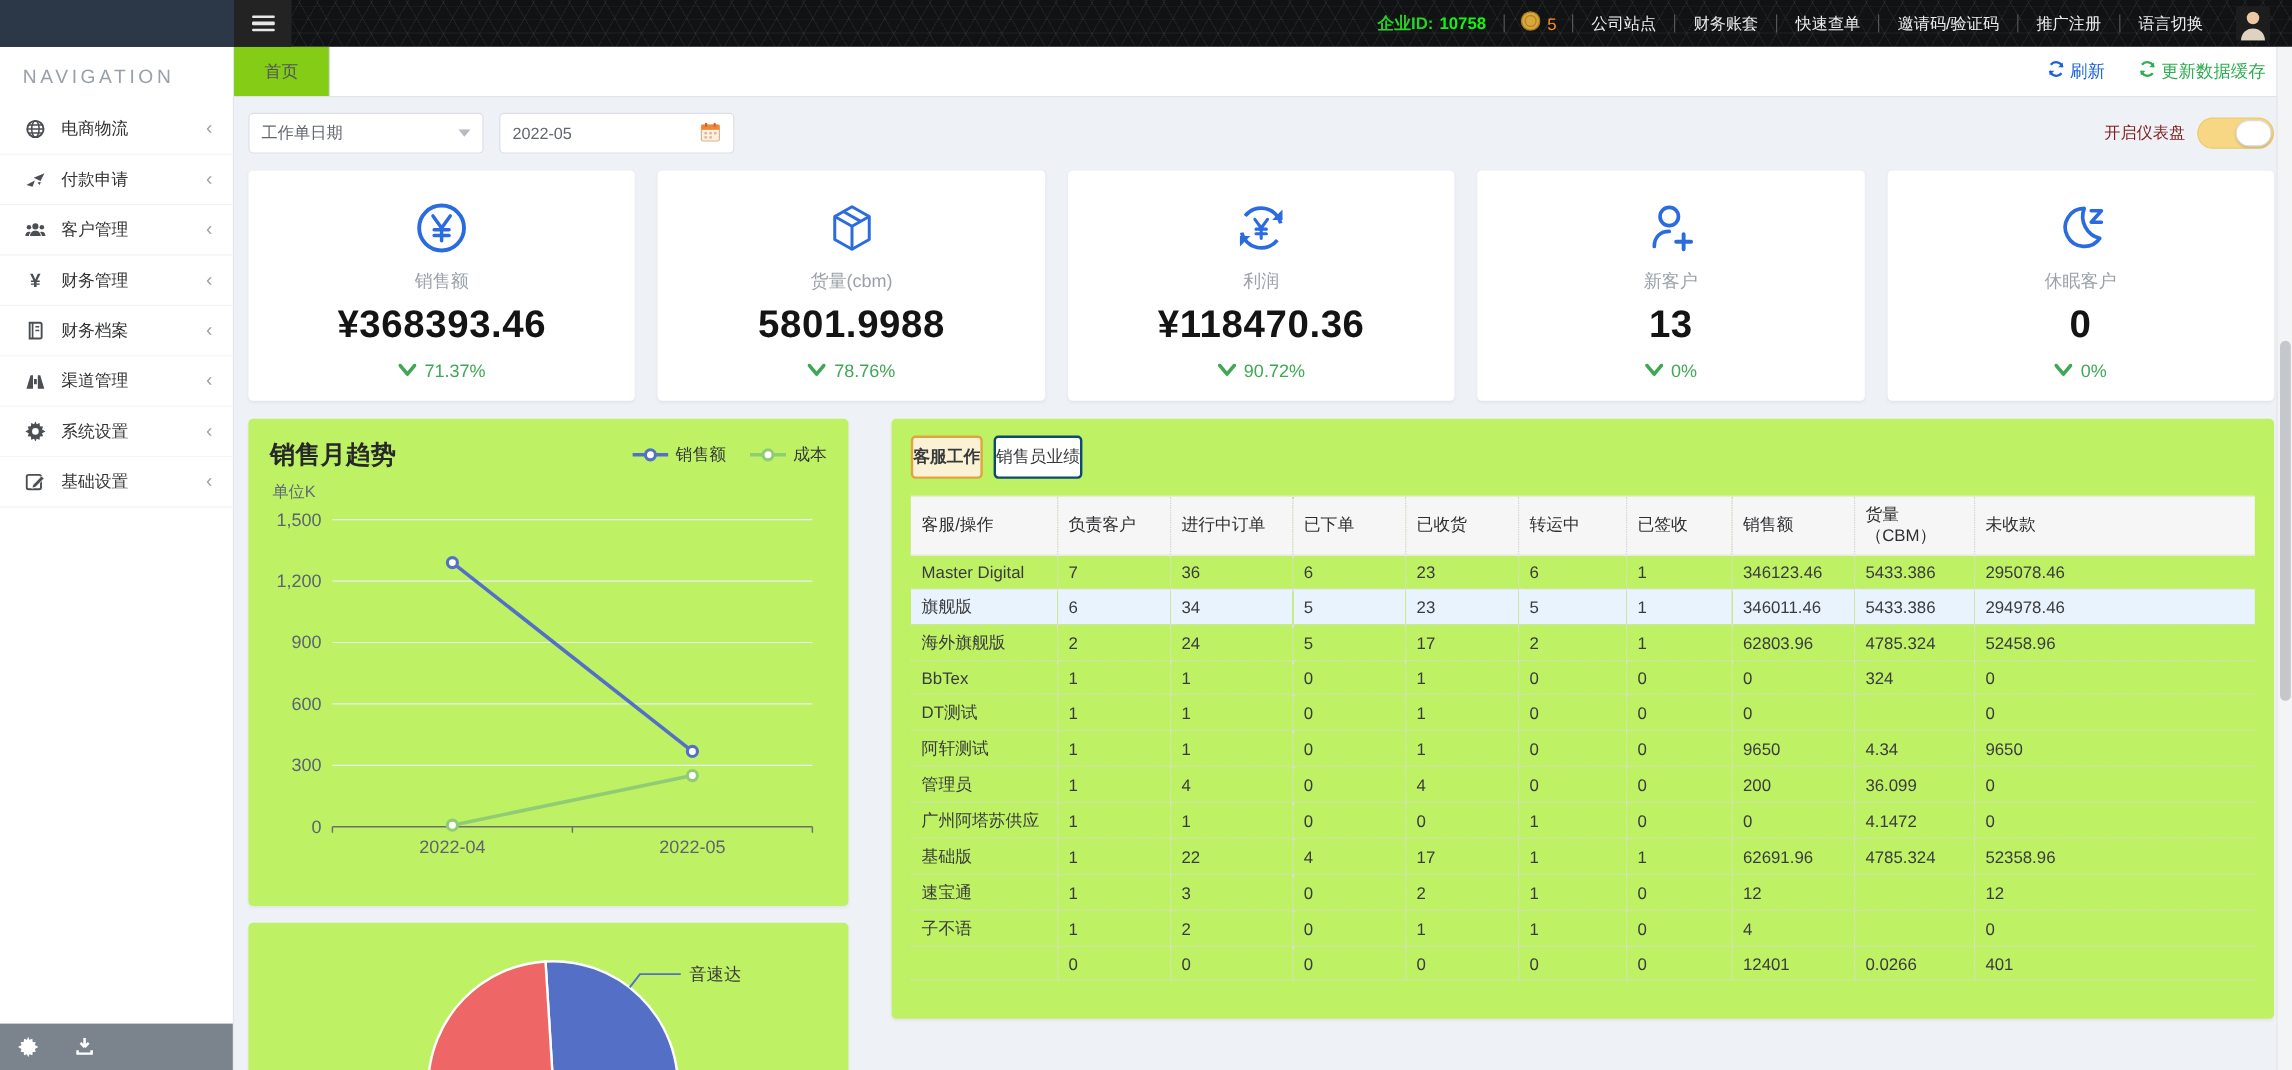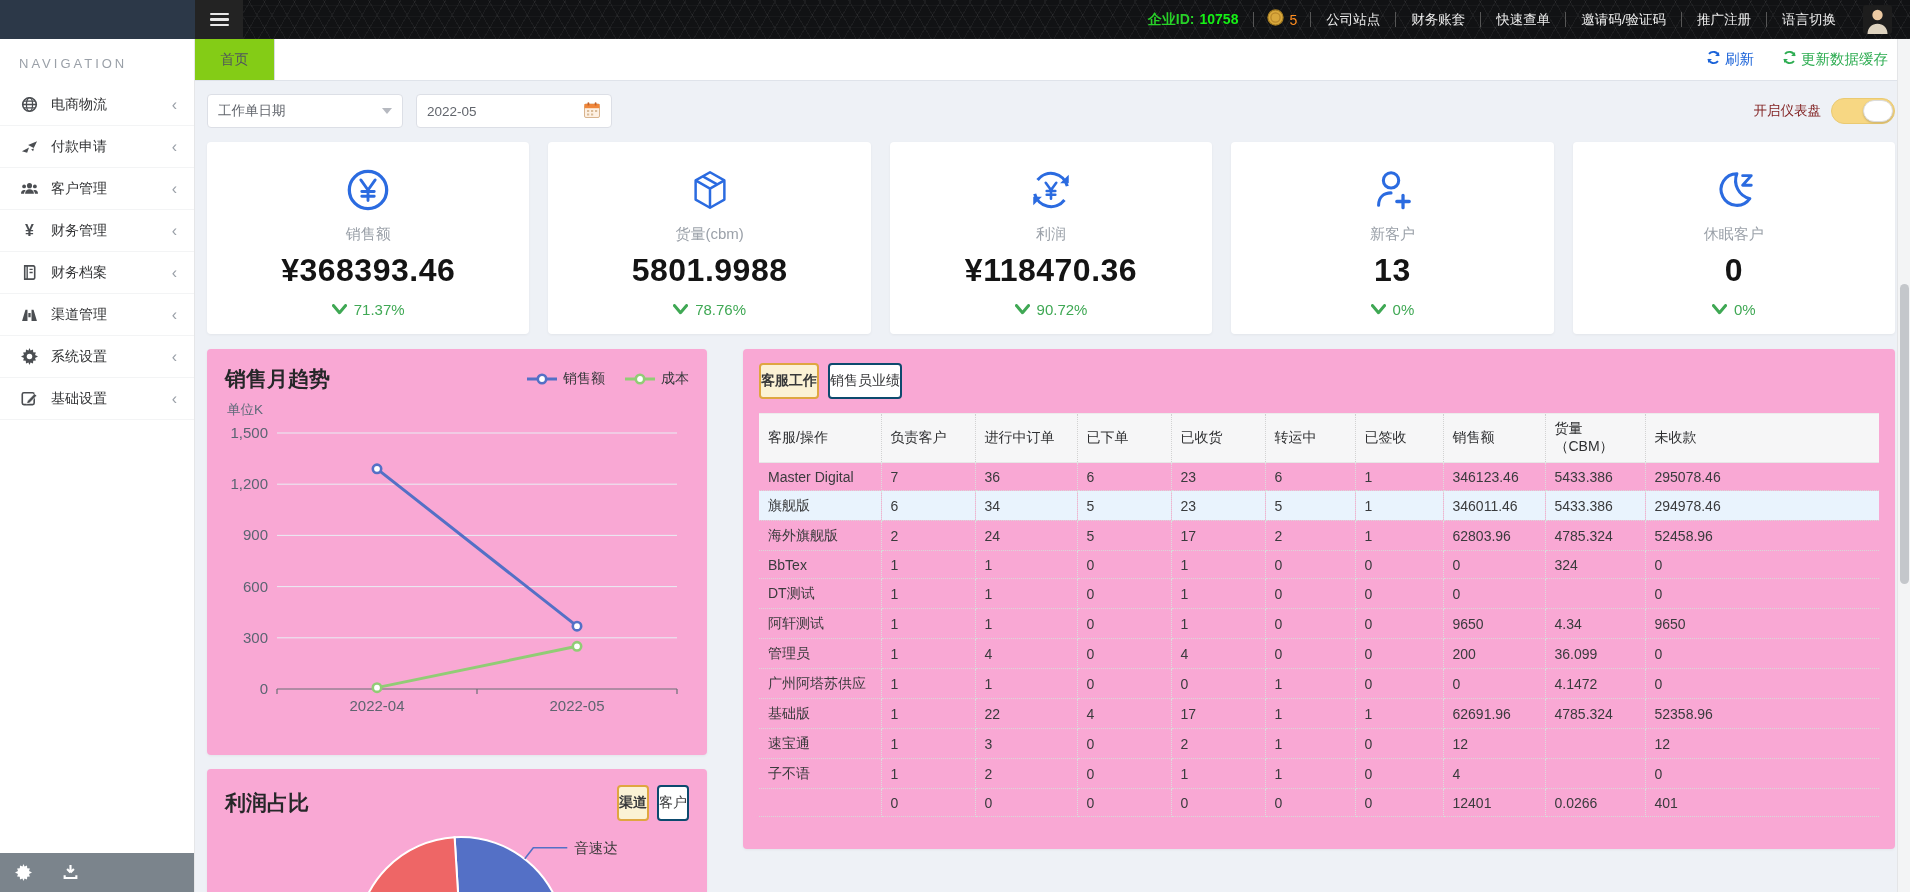--- a/index.html
+++ b/index.html
@@ -23,21 +23,21 @@
   .tb-div { width:1px; height:15px; background:#565656; flex:none; }
   .ent { padding:0 15px; font-weight:bold; font-size:14px; cursor:default; }
   .ent .lab { color:#28d228; }
   .ent .val { color:#15f015; margin-left:5px; }
   .coin-wrap { display:flex; align-items:center; padding:0 13px; gap:5px; cursor:pointer; }
   .coin-count { color:#ff8d1f; font-size:14px; }
   .avatar { width:29px; height:29px; margin:0 8px 0 12px; border-radius:3px; overflow:hidden; flex:none; cursor:pointer; }
 
   
   .sidebar { position:absolute; top:39px; left:0; width:195px; bottom:0; background:#fff; border-right:1px solid #e5e6e8; z-index:4; }
-  .nav-title { padding:17px 0 13px 19px; color:#9aa0a8; font-size:13px; letter-spacing:3px; }
+  .nav-title { padding:17px 0 13px 19px; color:#9aa0a8; font-size:16px; letter-spacing:3px; }
   .side-item { height:42px; display:flex; align-items:center; padding:0 17px 0 20px; border-bottom:1px solid #f3f4f5; cursor:pointer; }
   .side-item .s-icon { width:18px; height:18px; color:#4b4e52; margin-right:13px; flex:none; display:flex; align-items:center; justify-content:center; font-weight:bold; }
   .side-item .s-icon svg { width:17px; height:17px; }
   .side-item .s-label { font-size:14px; color:#323335; }
   .side-item .s-chev { margin-left:auto; color:#9aa0a8; font-size:16px; line-height:1; }
   .side-footer { position:absolute; bottom:0; left:0; width:194px; height:39px; background:#7b848c; display:flex; align-items:center; gap:30px; padding-left:15px; }
   .side-footer .f-icon { width:17px; height:17px; color:#fff; cursor:pointer; }
   .side-footer svg { width:17px; height:17px; }
 
   
@@ -66,21 +66,21 @@
   .cicon { width:46px; height:46px; color:#2b6be0; }
   .cicon svg { width:46px; height:46px; }
   .clabel { margin-top:12px; font-size:15px; color:#9ba1a9; }
   .cvalue { margin-top:8px; font-size:32px; font-weight:bold; color:#141414; letter-spacing:.5px; }
   .cchange { margin-top:12px; display:flex; align-items:center; gap:7px; color:#3fa854; font-size:15px; }
   .cchange svg { width:15px; height:11px; }
 
   
   .lower { display:flex; gap:36px; align-items:flex-start; }
   .left-col { width:500px; flex:none; }
-  .panel { background:#f9a8d4; border-radius:4px; box-shadow:0 1px 3px rgba(0,0,0,.05); }
+  .panel { background:#bef264; border-radius:4px; box-shadow:0 1px 3px rgba(0,0,0,.05); }
   .chart-panel { height:406px; padding:16px 18px; }
   .panel-head { display:flex; align-items:center; }
   .panel-title { font-size:21px; font-weight:bold; color:#262729; }
   .legend { margin-left:auto; display:flex; gap:20px; align-items:center; }
   .leg-item { display:flex; align-items:center; gap:6px; font-size:14px; color:#36383b; cursor:pointer; }
   .unit-label { font-size:13.5px; color:#5e6a79; margin:8px 0 0 2px; }
 
   .pie-panel { margin-top:14px; height:400px; padding:16px 18px; overflow:hidden; }
   .pbtn { padding:7px 0; border-radius:4px; font-size:14px; border:2px solid #0c4a6e; background:#fff; color:#38393b; cursor:pointer; margin-left:8px; }
   .pbtn.active { border-color:#dfa640; background:#fbf2d5; font-weight:bold; }
@@ -425,27 +425,20 @@
               <polyline points="152,49.84 352,207.19466666666668" fill="none" stroke="#5470c6" stroke-width="3" stroke-linecap="round"></polyline>
               <circle cx="152" cy="49.84" r="4.2" fill="#fff" stroke="#5470c6" stroke-width="2.6"></circle>
               <circle cx="352" cy="207.19466666666668" r="4.2" fill="#fff" stroke="#5470c6" stroke-width="2.6"></circle>
               <polyline points="152,268.63466666666665 352,227.33333333333334" fill="none" stroke="#91cc75" stroke-width="3" stroke-linecap="round"></polyline>
               <circle cx="152" cy="268.63466666666665" r="4.2" fill="#fff" stroke="#91cc75" stroke-width="2.6"></circle>
               <circle cx="352" cy="227.33333333333334" r="4.2" fill="#fff" stroke="#91cc75" stroke-width="2.6"></circle>
             </svg>
         </div>
 
         <div class="panel pie-panel">
-          <div class="panel-head">
-            <div class="panel-title">利润占比</div>
-            <div class="pie-head-btns" id="pie-btns">
-                <button class="pbtn active">渠道</button>
-                <button class="pbtn">客户</button>
-              </div>
-          </div>
           <svg id="pie-svg" width="464" height="330" style="margin-top:10px">
               <path d="M236 110 L229.6 6.2 A104 104 0 1 1 222.9 213.2 Z" fill="#5470c6" stroke="#fff" stroke-width="2"></path>
               <path d="M236 110 L222.9 213.2 A104 104 0 0 1 229.6 6.2 Z" fill="#ee6666" stroke="#fff" stroke-width="2"></path>
               <polyline points="299.8,27.8 308.3,16.8 342.3,16.8" fill="none" stroke="#5470c6" stroke-width="1.6"></polyline>
               <text x="349.3477885328652" y="21.78091668331092" font-size="14.5" fill="#3a3a3a">音速达</text>
             </svg>
         </div>
       </div>
 
       <div class="panel table-panel">

